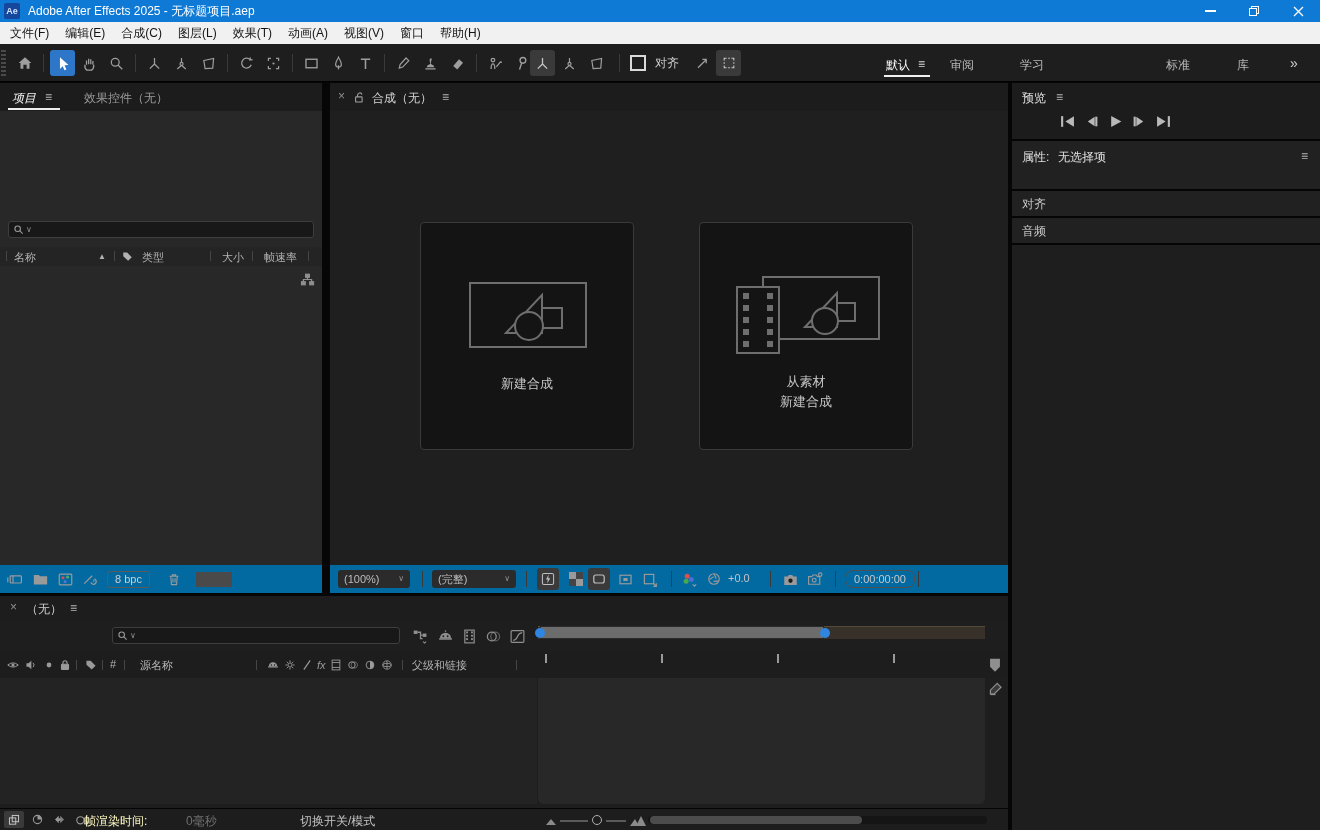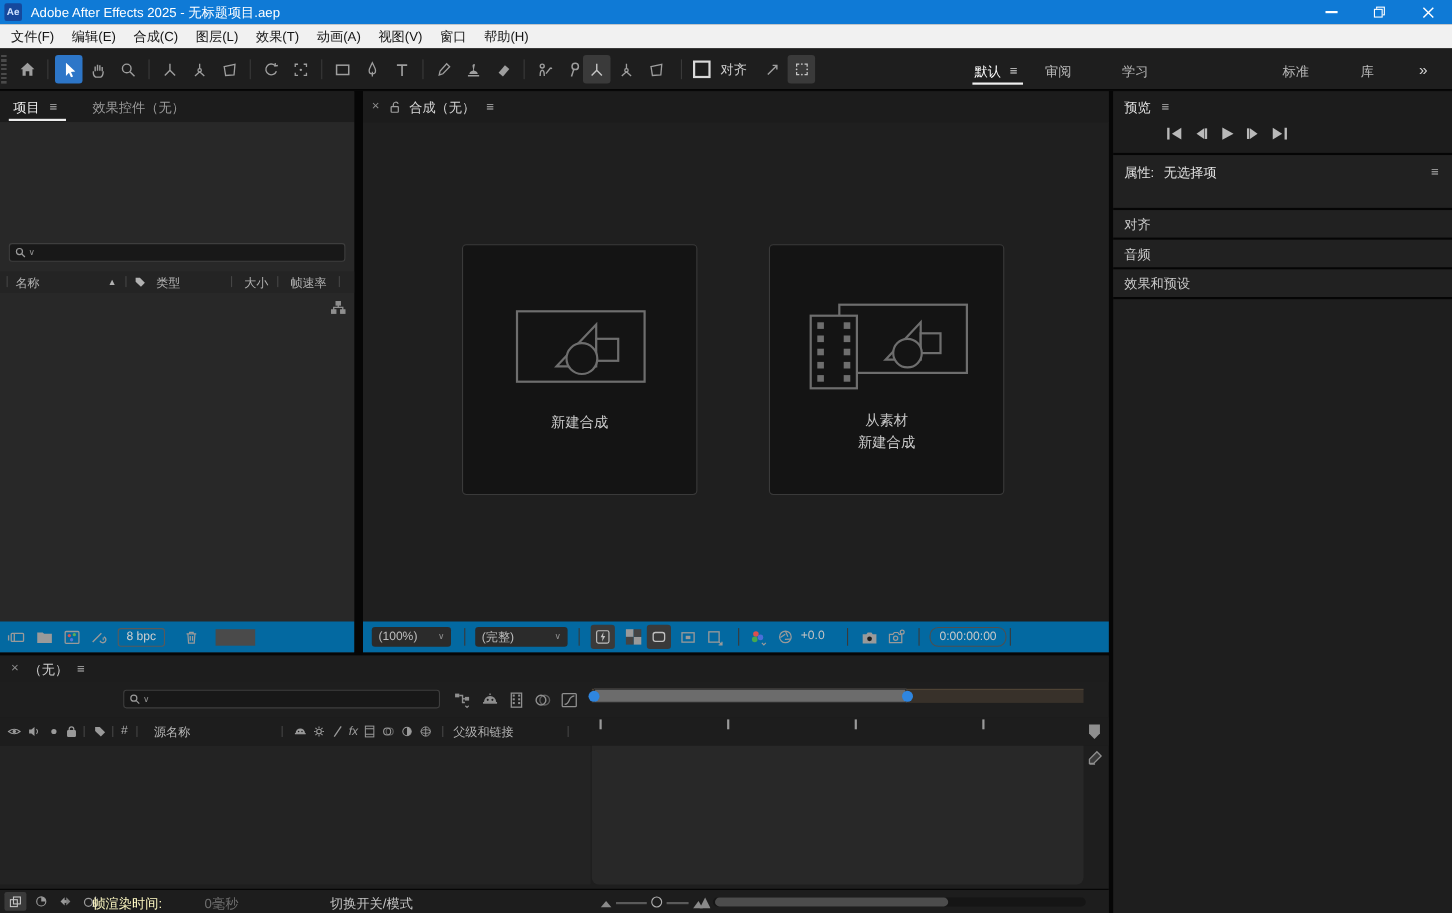--- a/index.html
+++ b/index.html
@@ -237,21 +237,21 @@
     <span class="ws" style="left:950px;">审阅</span>
     <span class="ws" style="left:1020px;">学习</span>
     <span class="ws" style="left:1085px;margin-top:28px;">小屏幕</span>
     <span class="ws" style="left:1166px;">标准</span>
     <span class="ws" style="left:1237px;">库</span>
     <span class="ws" style="left:1290px;font-size:14px;top:11px;color:#d0d0d0;">»</span>
   </div>
 
   <div class="panel" style="left:0;top:83px;width:322px;height:510px;">
     <div class="phead">
-      <span class="abs" style="left:12px;top:7px;color:#f0f0f0;">项目</span>
+      <span class="abs" style="left:12px;top:7px;color:#f0f0f0;font-style:italic;">项目</span>
       <span class="abs hamb" style="left:45px;top:7px;">≡</span>
       <div class="tabline" style="left:8px;top:25px;width:52px;"></div>
       <span class="abs" style="left:84px;top:7px;color:#9a9a9a;">效果控件（无）</span>
     </div>
 
     <div class="abs" style="left:0;top:28px;right:0;bottom:28px;background:#282828;">
       <div class="searchbox" style="left:8px;top:110px;width:306px;">
         <svg width="11" height="11" viewBox="0 0 20 20" fill="none" stroke="#9a9a9a" stroke-width="2">
             <circle cx="8.5" cy="8.5" r="5"></circle>
             <path d="M12.5 12.5 L17.5 17.5"></path>
@@ -463,23 +463,20 @@
       <span class="abs" style="left:46px;top:8px;color:#e0e0e0;">无选择项</span>
       <span class="abs hamb" style="right:12px;top:8px;">≡</span>
     </div>
 
     <div class="rsec" style="height:25px;">
       <span class="rowlabel" style="top:5px;">对齐</span>
     </div>
     <div class="rsec" style="height:25px;">
       <span class="rowlabel" style="top:5px;">音频</span>
     </div>
-    <div class="rsec" style="height:25px;">
-      <span class="rowlabel" style="top:5px;">效果和预设</span>
-    </div>
   </div>
 
   <div class="abs" style="left:0;top:596px;width:1008px;height:234px;background:#1e1e1e;">
 
     <div class="abs" style="left:0;top:0;width:1008px;height:24px;background:#1d1d1d;">
       <span class="abs" style="left:10px;top:4px;color:#8f8f8f;">×</span>
       <span class="abs" style="left:26px;top:5px;color:#d0d0d0;">（无）</span>
       <span class="abs hamb" style="left:70px;top:5px;">≡</span>
     </div>
 

